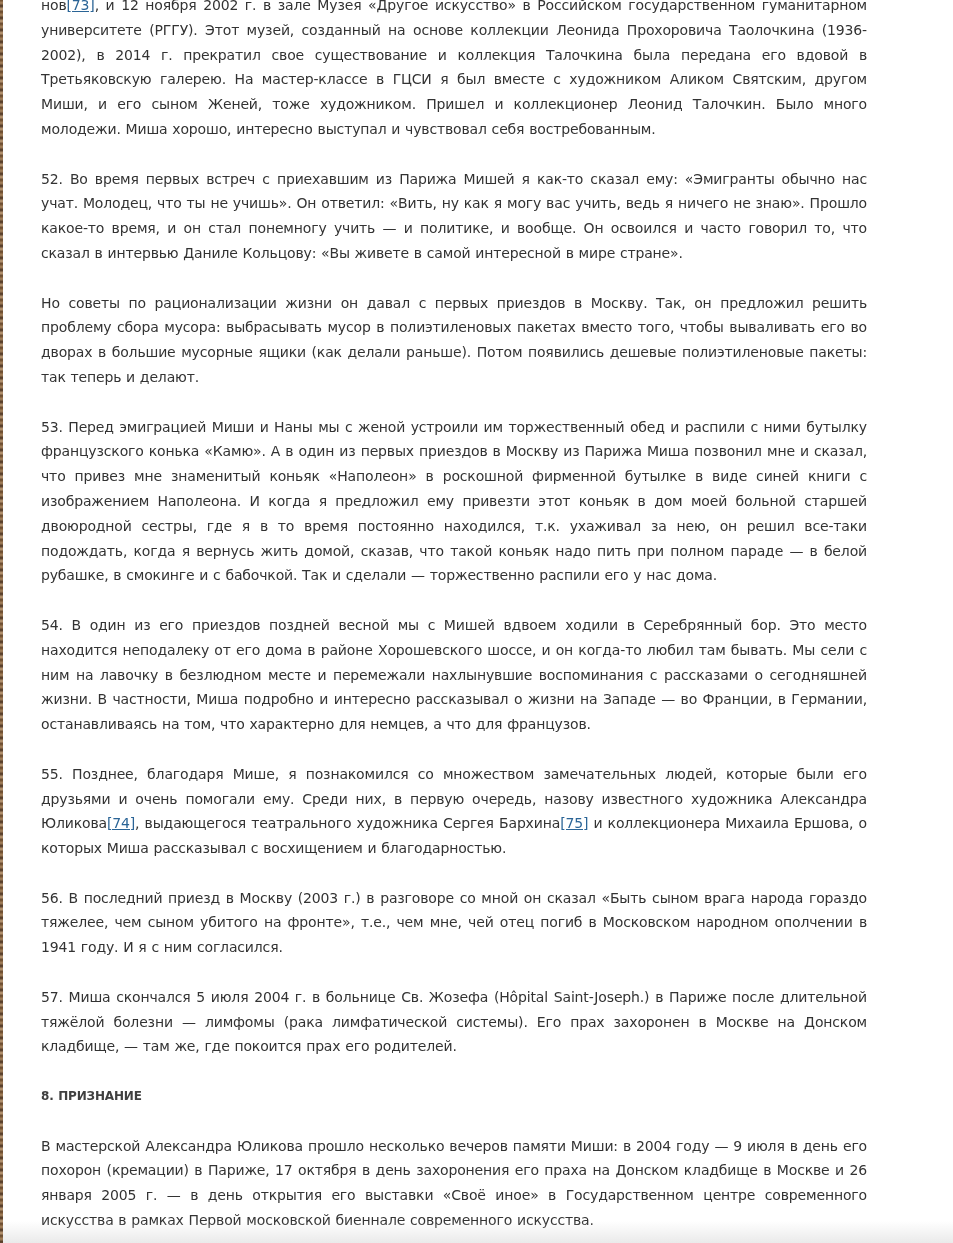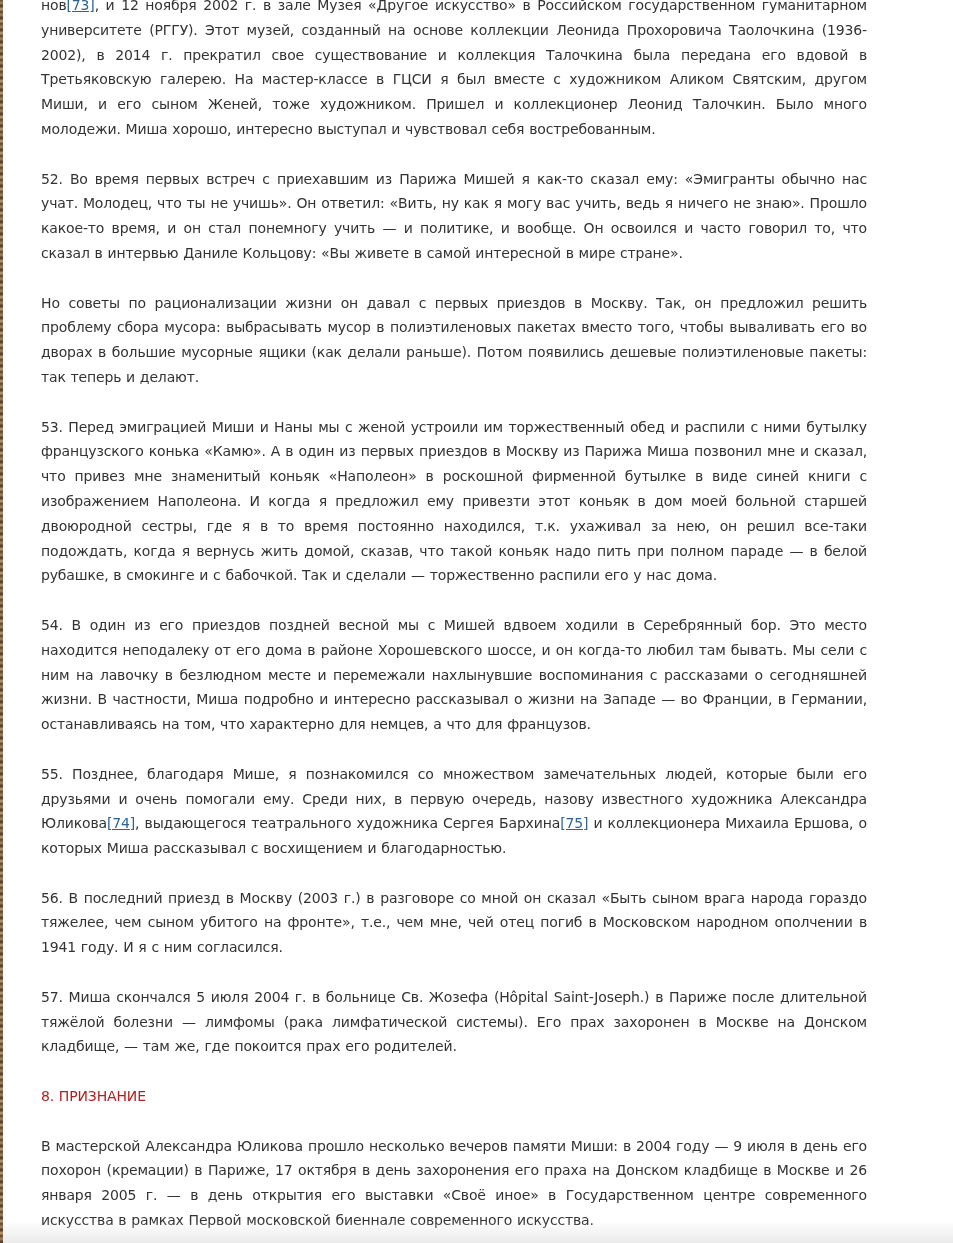--- a/index.html
+++ b/index.html
@@ -38,24 +38,24 @@
       text-align: justify;
       hyphens: auto;
       letter-spacing: -0.15px;
       word-spacing: 0.5px;
     }
     .content p {
       margin: 0 0 24.8px 0;
     }
     .content h3 {
       margin: 0 0 24.8px 0;
-      font-size: 14px;
-      font-weight: normal;
+      font-size: 12px;
+      font-weight: bold;
       line-height: 24.8px;
-      color: #b91c1c;
+      color: #404040;
     }
     a.fn {
       color: #2a6496;
       text-decoration: underline;
       text-decoration-color: #2a6496;
     }
   </style>
 </head>
 <body>
 

